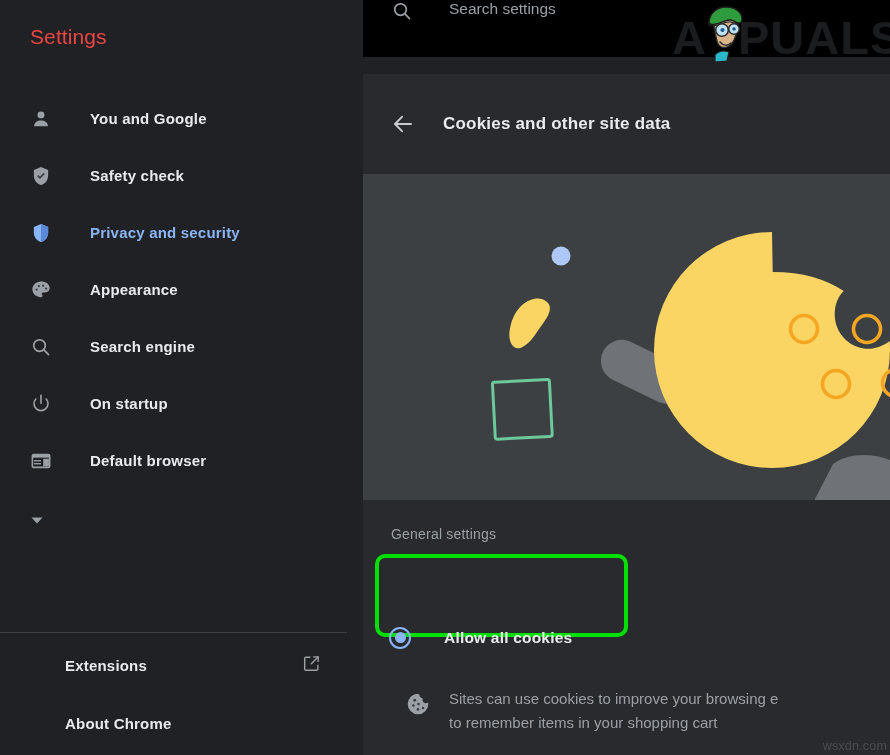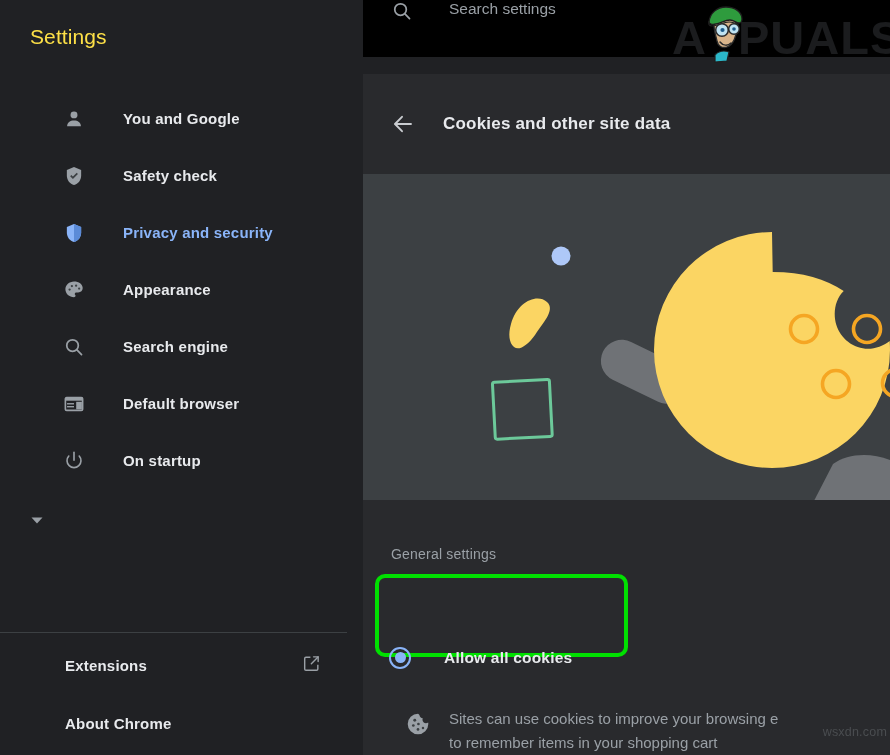--- a/index.html
+++ b/index.html
@@ -15,26 +15,26 @@
   
   #sidebar {
     position:absolute; left:0; top:0; width:363px; height:755px;
     background:#202124;
   }
   #settings-title-bar {
     height:74px; display:flex; align-items:center;
     padding-left:30px; background:#202124;
   }
   #settings-title {
-    color:#fde047; font-size:21px; font-weight:400; letter-spacing:.1px;
+    color:#ef4444; font-size:21px; font-weight:400; letter-spacing:.1px;
   }
   #nav-list { padding-top:16px; }
   .nav-item {
     display:flex; align-items:center; height:57px;
-    padding-left:30px; cursor:pointer;margin-left:33px;
+    padding-left:30px; cursor:pointer;
   }
   .nav-icon {
     width:22px; height:22px; flex:0 0 22px;
     display:flex; align-items:center; justify-content:center;
     margin-right:38px;
   }
   .nav-icon svg { display:block; }
   .nav-label {
     color:#e8eaed; font-size:15px; font-weight:bold; letter-spacing:.2px;
   }
@@ -102,21 +102,21 @@
   }
 
   
   #hero {
     position:relative; width:527px; height:326px;
     background:#3c4043; overflow:hidden;
   }
   #hero svg { display:block; }
 
   
-  #settings-section { position:relative; padding-top:0;margin-top:20px; }
+  #settings-section { position:relative; padding-top:0; }
   #general-settings-label {
     color:#9aa0a6; font-size:14px; letter-spacing:.2px;
     padding-left:28px; padding-top:26px;
   }
 
   #radio-highlight {
     position:absolute; left:12px; top:54px;
     width:253px; height:83px;
     border:4px solid #00e000; border-radius:10px;
     pointer-events:none;
@@ -138,21 +138,21 @@
     display:flex; align-items:flex-start;
     padding-left:42px; padding-top:8px;
   }
   #desc-icon { width:26px; height:26px; flex:0 0 26px; margin-right:18px; margin-top:4px; }
   #desc-text {
     color:#9aa0a6; font-size:15px; line-height:1.62;
     width:430px; white-space:pre-line;
   }
 
   #watermark {
-    position:absolute; right:3px; bottom:16px;
+    position:absolute; right:3px; bottom:2px;
     color:#4a4d50; font-size:12.5px; letter-spacing:.2px;
   }
 </style>
 </head>
 <body>
 
 <div id="app">
 
   <div id="sidebar">
 
@@ -211,39 +211,39 @@
           <svg width="22" height="22" viewBox="0 0 24 24" fill="none" stroke="#9aa0a6" stroke-width="1.9">
             <circle cx="10.4" cy="10.4" r="6.3"></circle>
             <line x1="15.2" y1="15.2" x2="20.2" y2="20.2" stroke-linecap="round"></line>
           </svg>
         </span>
         <span class="nav-label">Search engine</span>
       </div>
 
       <div class="nav-item">
         <span class="nav-icon">
+          <svg width="22" height="22" viewBox="0 0 24 24" fill="none" stroke="#9aa0a6" stroke-width="1.8" stroke-linecap="round">
+            <path d="M6.3 6.6a7.6 7.6 0 1 0 11.4 0"></path>
+            <line x1="12" y1="2.6" x2="12" y2="11.2"></line>
+          </svg>
+        </span>
+        <span class="nav-label">On startup</span>
+      </div>
+
+      <div class="nav-item">
+        <span class="nav-icon">
           <svg width="22" height="22" viewBox="0 0 24 24">
             <rect x="2.6" y="5" width="18.8" height="14" rx="1.4" fill="none" stroke="#9aa0a6" stroke-width="1.8"></rect>
             <rect x="2.6" y="5" width="18.8" height="3.4" fill="#9aa0a6"></rect>
             <rect x="14.4" y="9.6" width="6.2" height="8.2" fill="#9aa0a6"></rect>
             <rect x="4.4" y="11" width="7.6" height="1.5" fill="#9aa0a6"></rect>
             <rect x="4.4" y="14.2" width="7.6" height="1.5" fill="#9aa0a6"></rect>
           </svg>
         </span>
         <span class="nav-label">Default browser</span>
-      </div>
-
-      <div class="nav-item">
-        <span class="nav-icon">
-          <svg width="22" height="22" viewBox="0 0 24 24" fill="none" stroke="#9aa0a6" stroke-width="1.8" stroke-linecap="round">
-            <path d="M6.3 6.6a7.6 7.6 0 1 0 11.4 0"></path>
-            <line x1="12" y1="2.6" x2="12" y2="11.2"></line>
-          </svg>
-        </span>
-        <span class="nav-label">On startup</span>
       </div>
 
     </div>
 
     <div id="advanced-row">
       <span id="advanced-chevron">
         <svg width="14" height="14" viewBox="0 0 14 14">
             <path d="M1.5 4.5h11L7 10.5z" fill="#9aa0a6"></path>
           </svg>
       </span>

